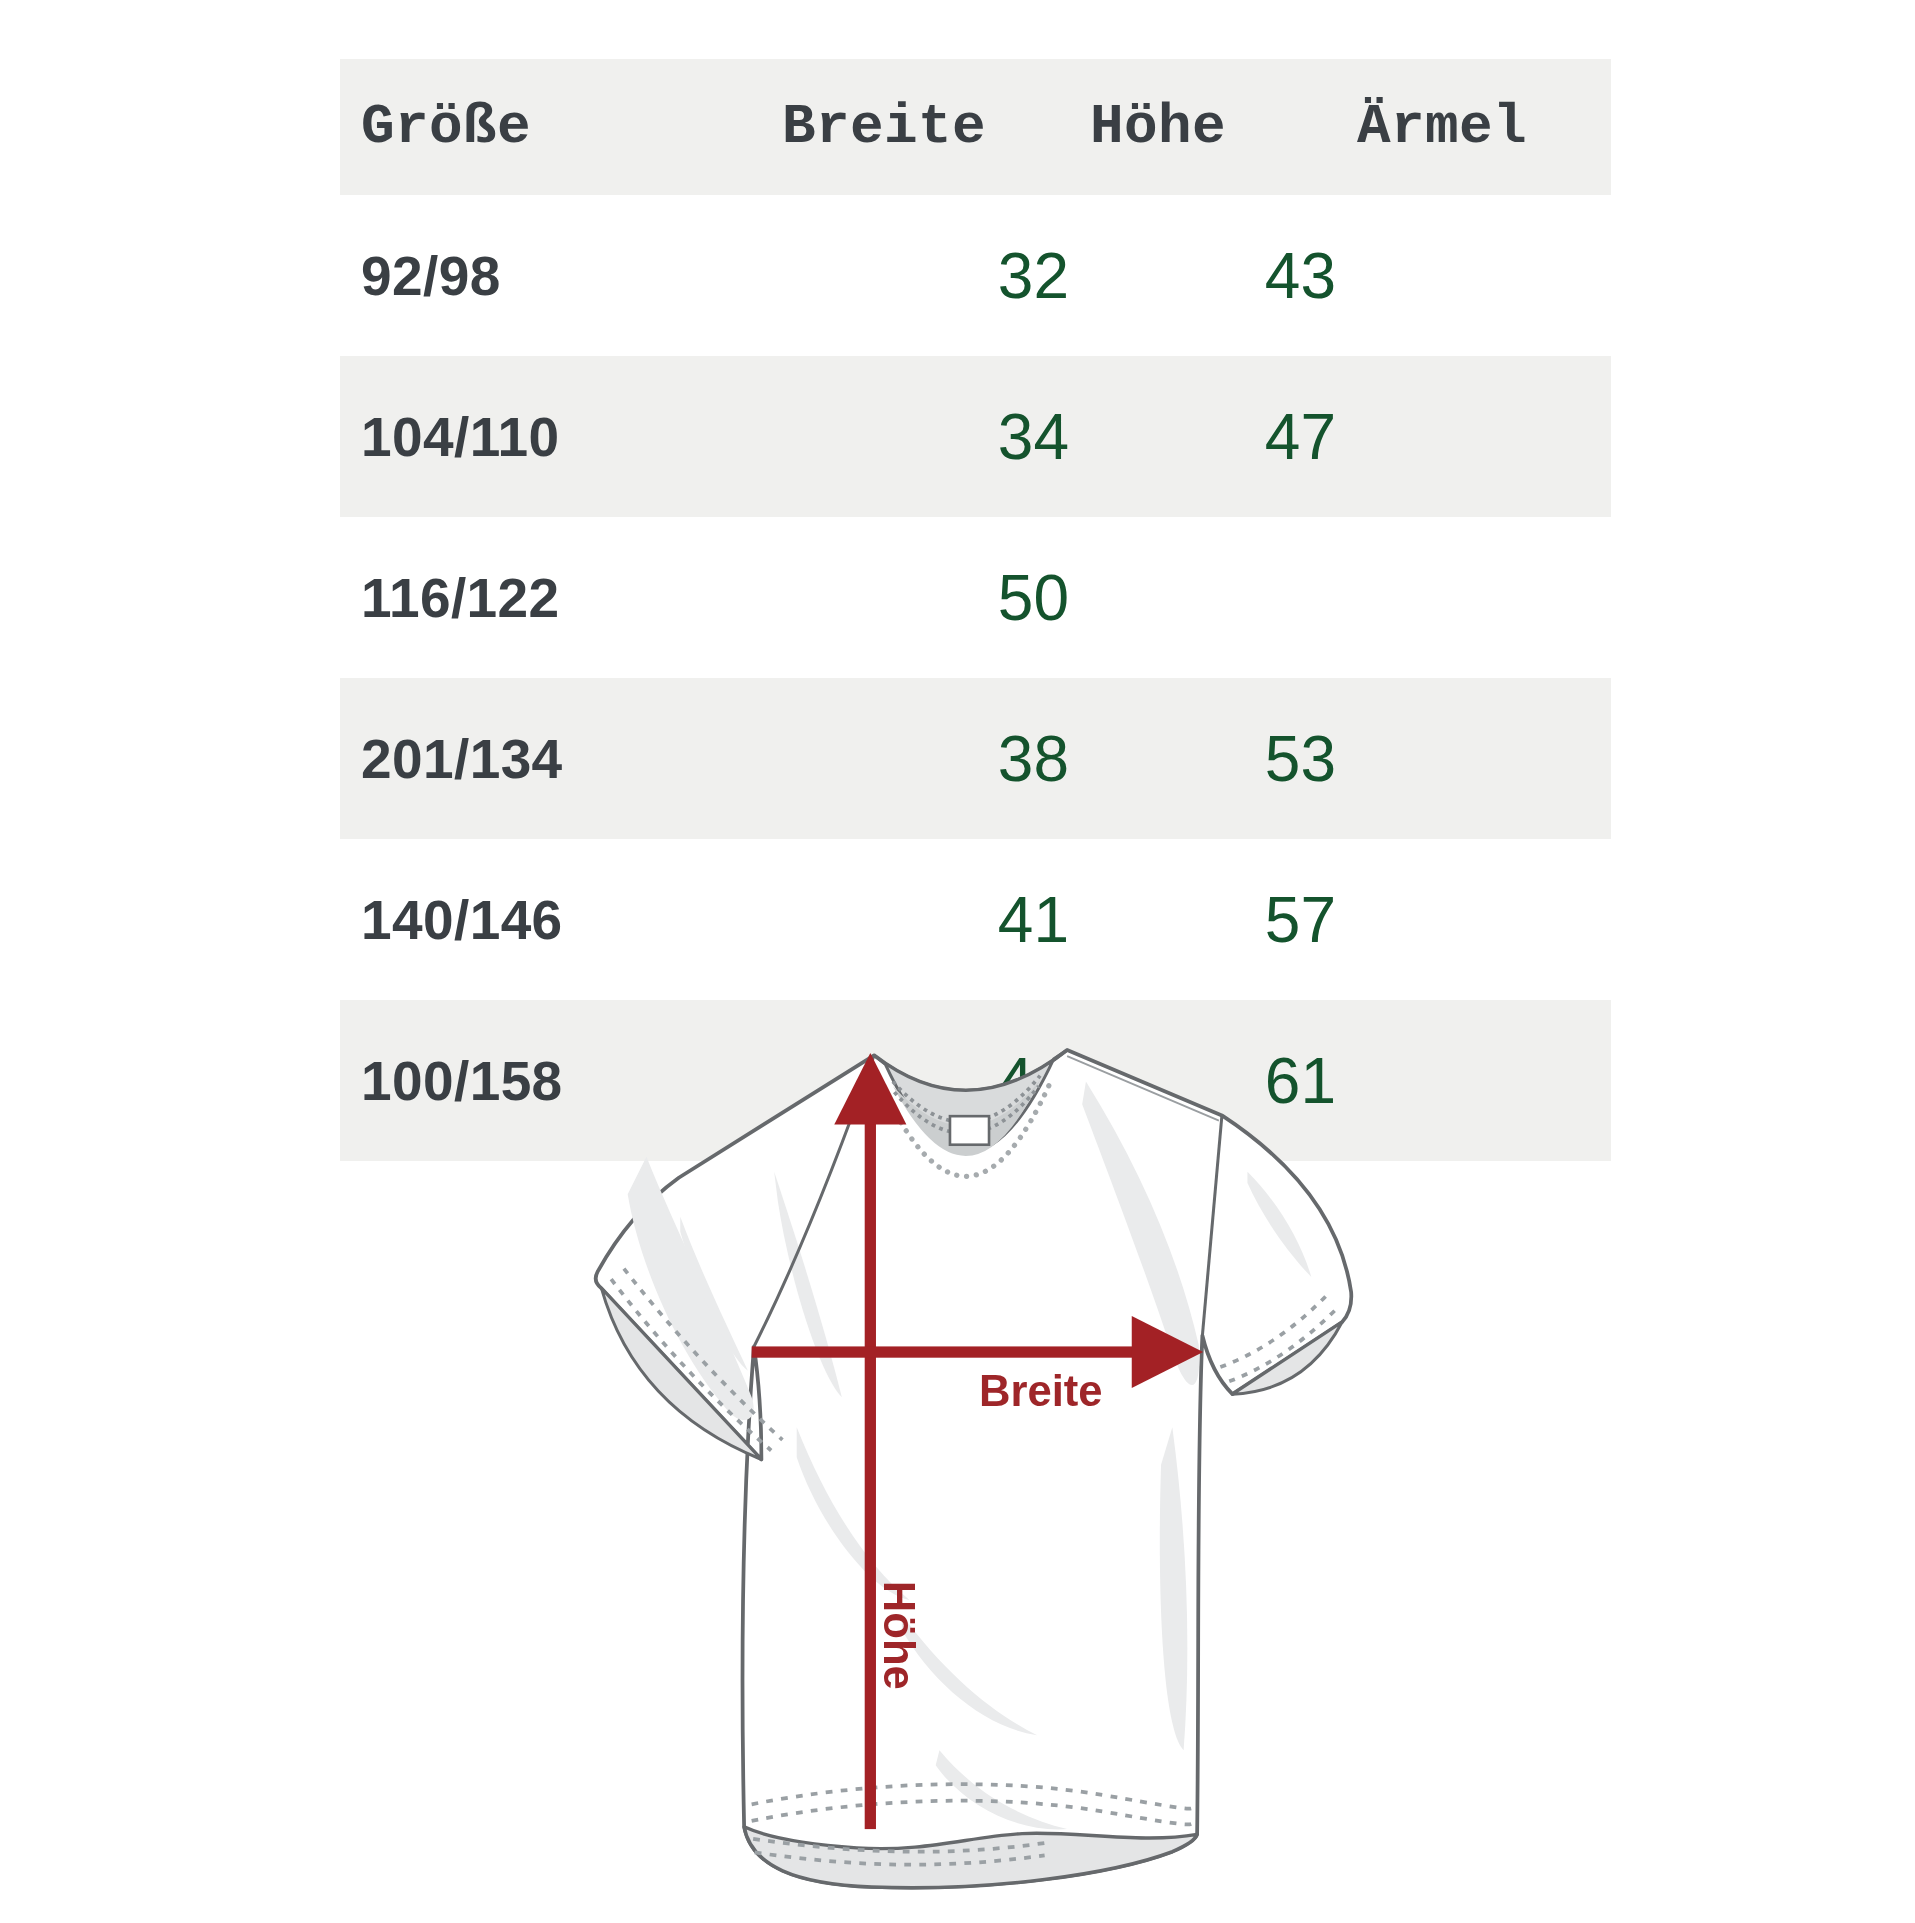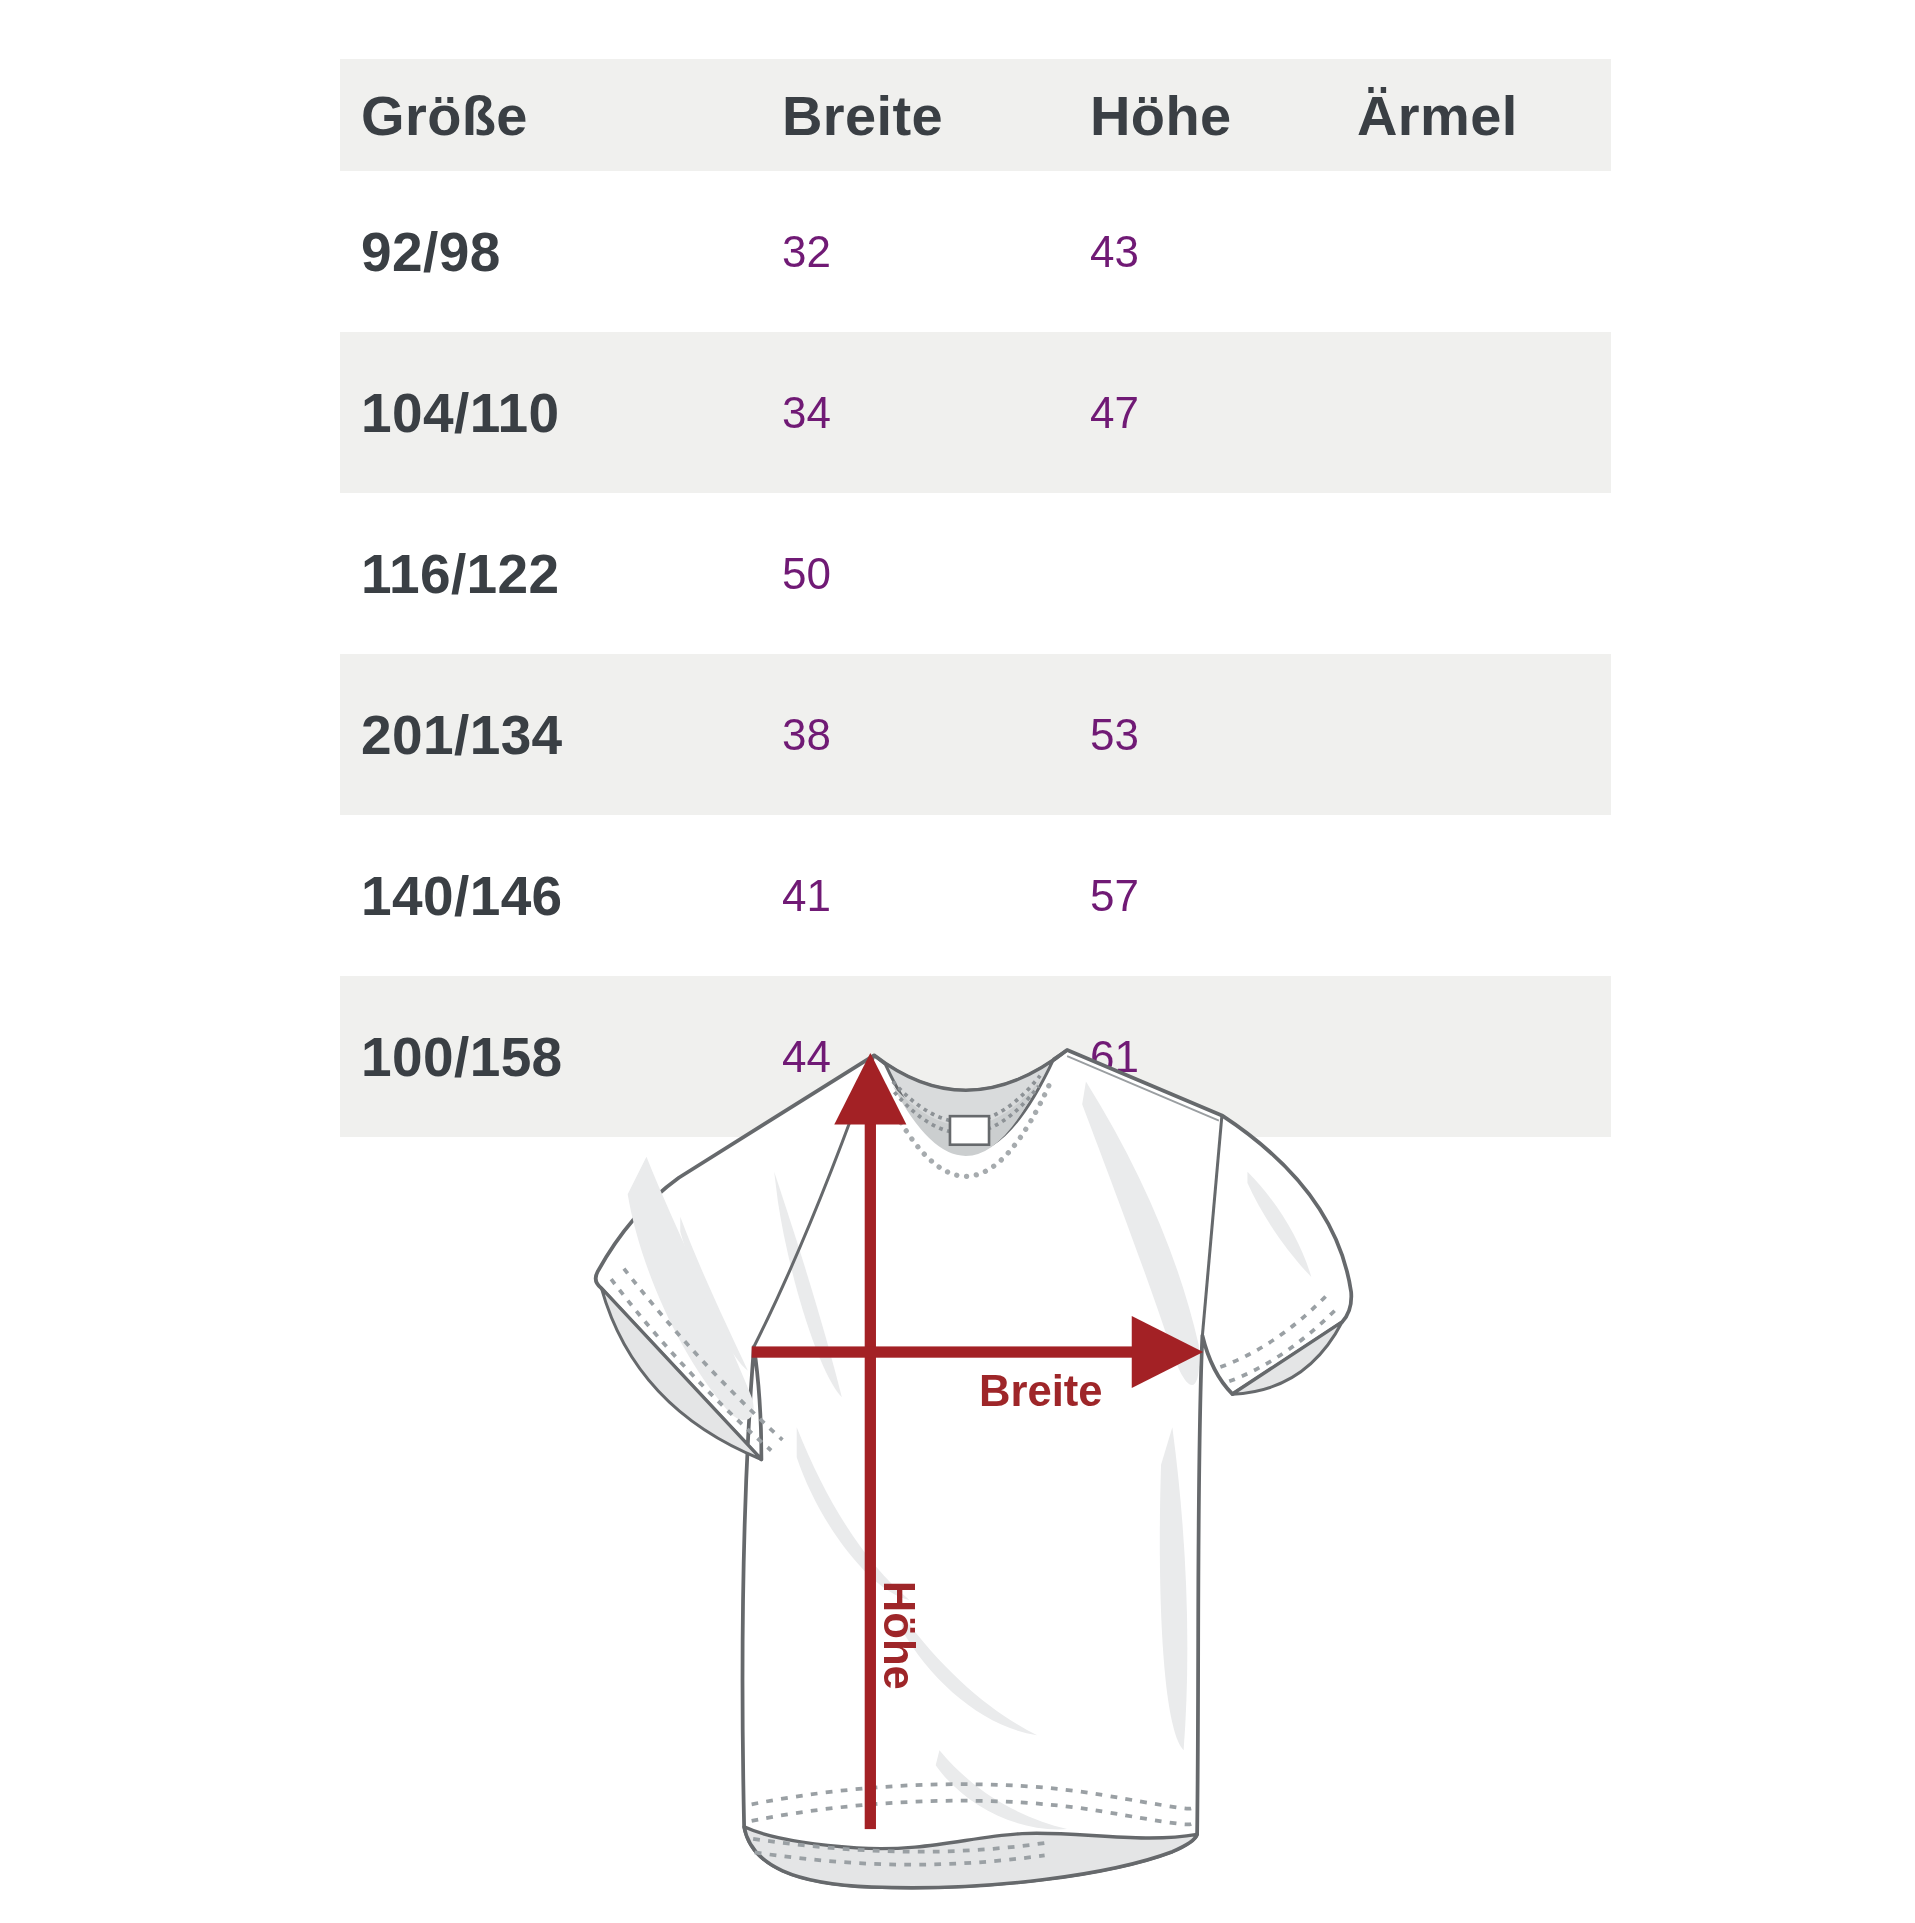--- a/index.html
+++ b/index.html
@@ -11,31 +11,31 @@
   
   .size-table{
     position:absolute;left:340px;top:59px;width:1271px;
   }
   .t-row{
     display:grid;
     grid-template-columns:421px 308px 267px 276px;
     align-items:center;
     height:161px;
   }
-  .t-row.header{height:112px;}
+  .t-row.header{height:136px;font-family:Liberation Mono, monospace;}
   .t-row.striped{background:#f0f0ee;}
   .t-cell{padding-left:21px;white-space:nowrap;}
   .t-cell.h{
     font-size:56px;font-weight:700;color:#3a3f44;letter-spacing:0.4px;
   }
   .t-cell.size{
     font-size:55px;font-weight:700;color:#3a3f44;letter-spacing:0.4px;
   }
   .t-cell.num{
-    font-size:44px;font-weight:400;color:#701a75;
+    font-size:64px;font-weight:400;color:#14532d;text-align:right;
   }
   
   .shirt-wrap{
     position:absolute;left:526px;top:1014px;width:887px;height:909px;
   }
   .shirt-wrap svg{display:block;width:100%;height:100%;}
 </style>
 </head>
 <body>
 

